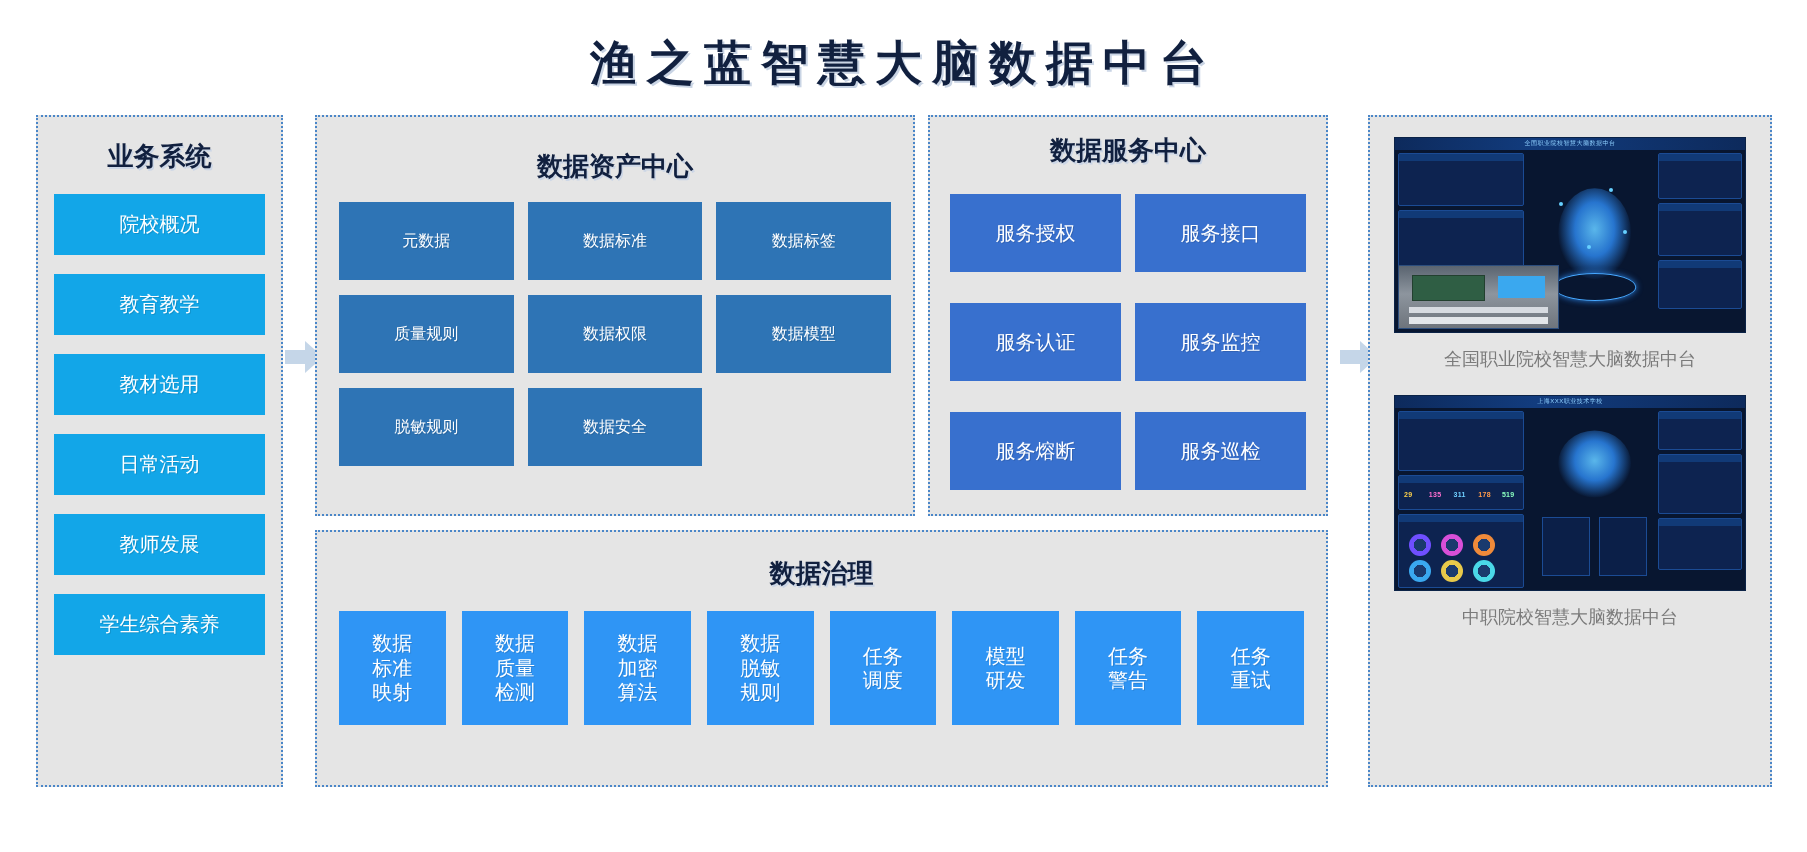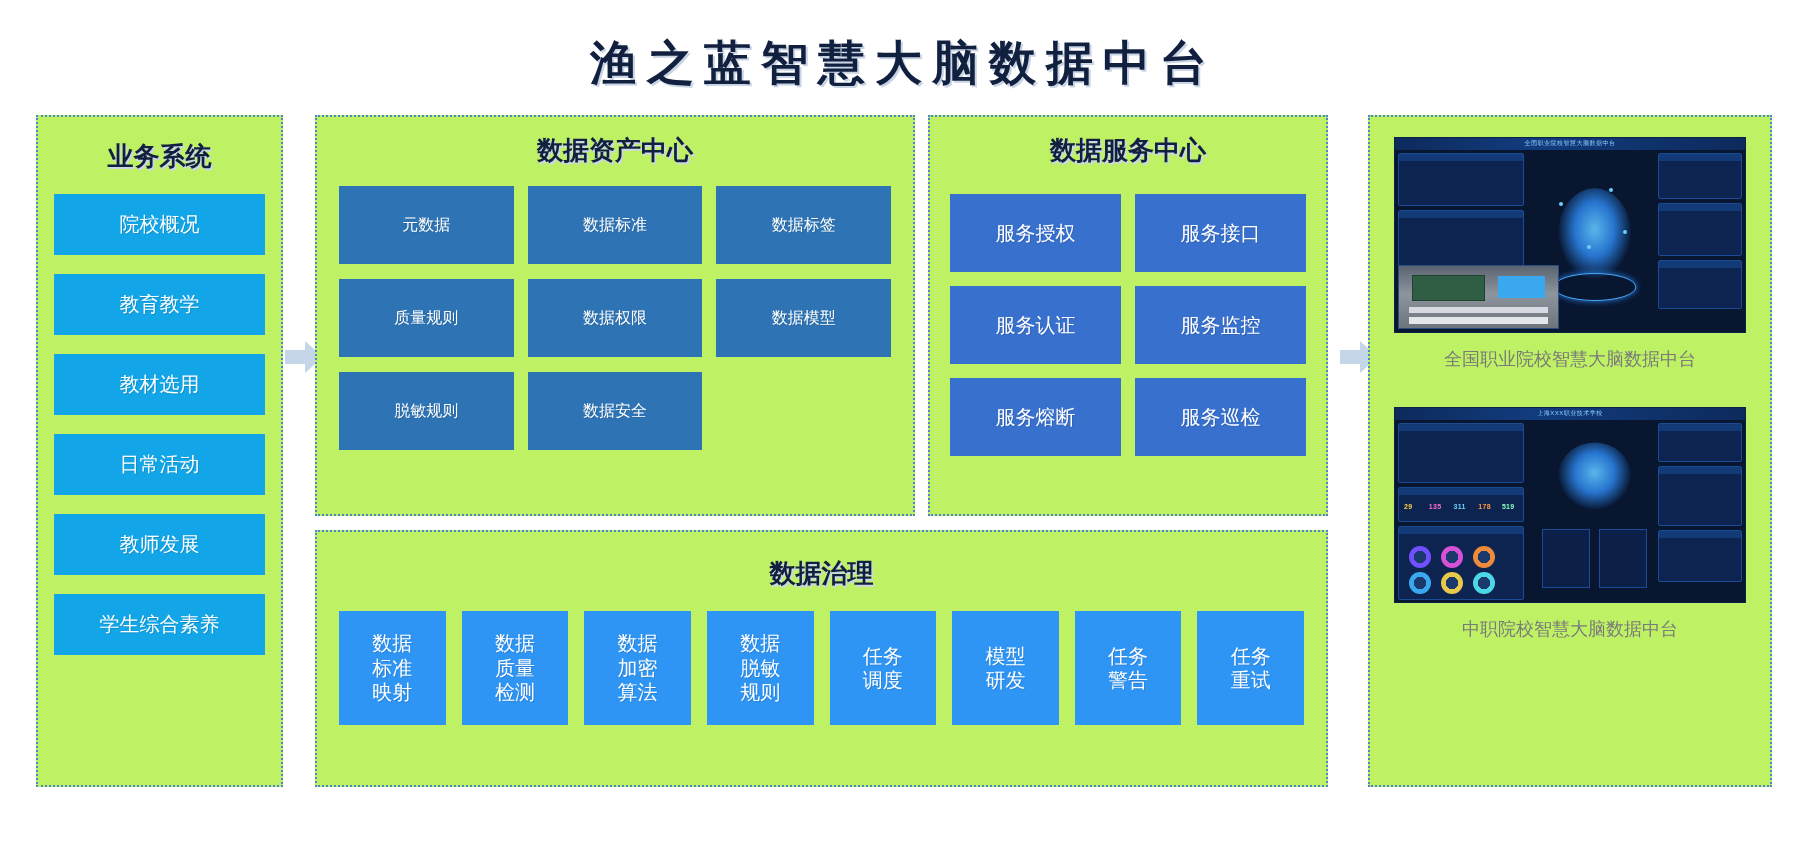--- a/index.html
+++ b/index.html
@@ -22,21 +22,21 @@
     letter-spacing: 10px;
     color: #11203f;
     text-shadow: 2px 2px 0 #c9d4e4;
     white-space: nowrap;
   }
 
   
   .panel {
     position: absolute;
     border: 2px dotted #4a86c8;
-    background: #bef264;
+    background: #e5e5e5;
   }
   .panel-title {
     text-align: center;
     font-size: 26px;
     font-weight: 700;
     color: #11203f;
     text-shadow: 1.5px 1.5px 0 #ccd6e6;
     white-space: nowrap;
   }
 
@@ -61,21 +61,21 @@
   
   .arrow {
     position: absolute;
     width: 38px; height: 40px;
   }
   #arrow-1 { left: 285px; top: 337px; }
   #arrow-2 { left: 1340px; top: 337px; }
 
   
   #asset-panel { left: 315px; top: 115px; width: 600px; height: 401px; }
-  #asset-panel .panel-title { margin-top: 16px; }
+  #asset-panel .panel-title { margin-top: 32px; }
   .grid3 {
     margin-top: 18px;
     padding: 0 22px;
     display: grid;
     grid-template-columns: repeat(3, 1fr);
     gap: 15px 14px;
   }
   .asset-cell {
     height: 78px;
     background: #2E74B5;
@@ -89,21 +89,21 @@
   }
 
   
   #service-panel { left: 928px; top: 115px; width: 400px; height: 401px; }
   #service-panel .panel-title { margin-top: 16px; }
   .grid2 {
     margin-top: 18px;
     padding: 8px 20px;
     display: grid;
     grid-template-columns: repeat(2, 1fr);
-    gap: 14px 14px;
+    gap: 31px 14px;
   }
   .service-cell {
     height: 78px;
     background: #3870CE;
     color: #fff;
     font-size: 20px;
     display: flex;
     align-items: center;
     justify-content: center;
     text-shadow: 1px 1px 0 rgba(0,0,0,0.12);
@@ -146,21 +146,21 @@
     overflow: hidden;
     border: 1px solid #0b2347;
   }
   .shot-caption {
     margin-top: 14px;
     text-align: center;
     font-size: 18px;
     color: #7a7a7a;
     white-space: nowrap;
   }
-  .shot-wrap.second { margin-top: 36px; }
+  .shot-wrap.second { margin-top: 24px; }
 
   
   .db-bar {
     position: absolute; left: 0; top: 0; width: 100%; height: 12px;
     background: linear-gradient(90deg,#0d2a5c,#123c7e 40%,#0d2a5c);
   }
   .db-title {
     position: absolute; top: 1px; left: 0; width: 100%;
     text-align: center; font-size: 6px; color: #8fd0ff; letter-spacing: .5px;
   }

